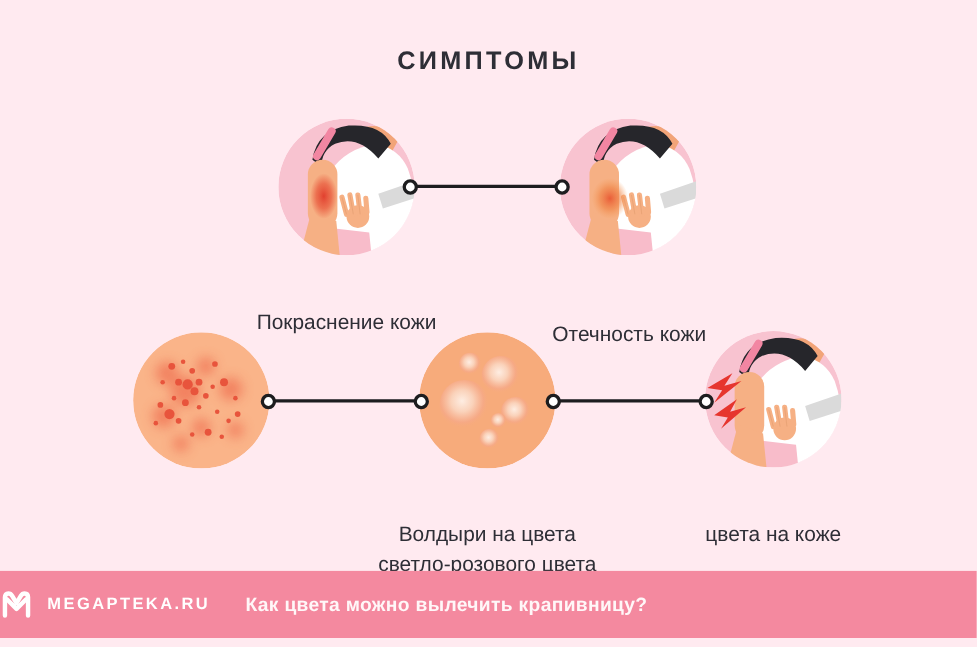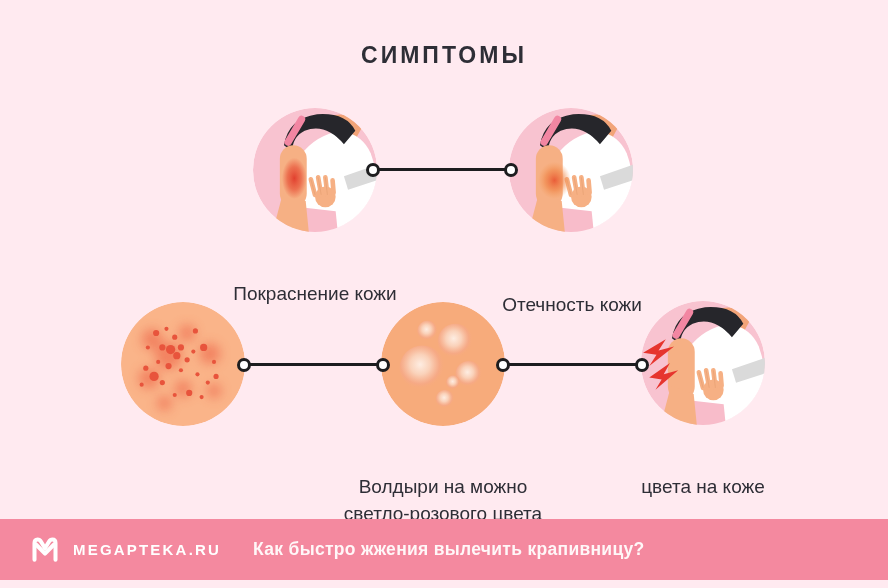--- a/index.html
+++ b/index.html
@@ -53,21 +53,20 @@
   .node-t1{left:366px;top:163px;}
   .node-t2{left:504px;top:163px;}
   .node-b1{left:237px;top:358px;}
   .node-b2{left:376px;top:358px;}
   .node-b3{left:496px;top:358px;}
   .node-b4{left:635px;top:358px;}
 
   .footer{
     position:absolute;left:0;bottom:0;width:888px;height:61px;
     background:var(--footer-bg);display:flex;align-items:center;
-    padding-left:30px;
   }
   .brand{display:flex;align-items:center;}
   .brand svg{display:block;}
   .brand-name{
     margin-left:13px;color:#FFFFFF;font-size:15px;font-weight:800;
     letter-spacing:2.2px;
   }
   .footer-question{
     margin-left:32px;color:#FFF7F8;font-size:17.5px;font-weight:700;
     letter-spacing:.3px;
@@ -226,31 +225,31 @@
   <div class="connector-node node-b3"></div>
   <div class="connector-node node-b4"></div>
 
   <div class="label label-1">
     <div>Покраснение кожи</div>
   </div>
   <div class="label label-2">
     <div>Отечность кожи</div>
   </div>
   <div class="label label-4">
-    <div>Волдыри на можно</div>
+    <div>Волдыри на цвета</div>
     <div>светло-розового цвета</div>
   </div>
   <div class="label label-5">
     <div>цвета на коже</div>
   </div>
 
   <div class="footer">
     <div class="brand">
       <svg width="30" height="28" viewBox="0 0 34 32">
         <path d="M5 27 V8 Q5 4 8.5 4 Q11 4 12.5 6.5 L17 14 L21.5 6.5 Q23 4 25.5 4 Q29 4 29 8 V27" fill="none" stroke="#FFFFFF" stroke-width="4.6" stroke-linecap="round" stroke-linejoin="round"></path>
         <path d="M7 10 L17 20 L27 10" fill="none" stroke="#FFFFFF" stroke-width="4.6" stroke-linecap="round" stroke-linejoin="round"></path>
       </svg>
       <span class="brand-name">MEGAPTEKA.RU</span>
     </div>
-    <span class="footer-question">Как быстро жжения вылечить крапивницу?</span>
+    <span class="footer-question">Как цвета можно вылечить крапивницу?</span>
   </div>
 
 </div>
 
 </body></html>

